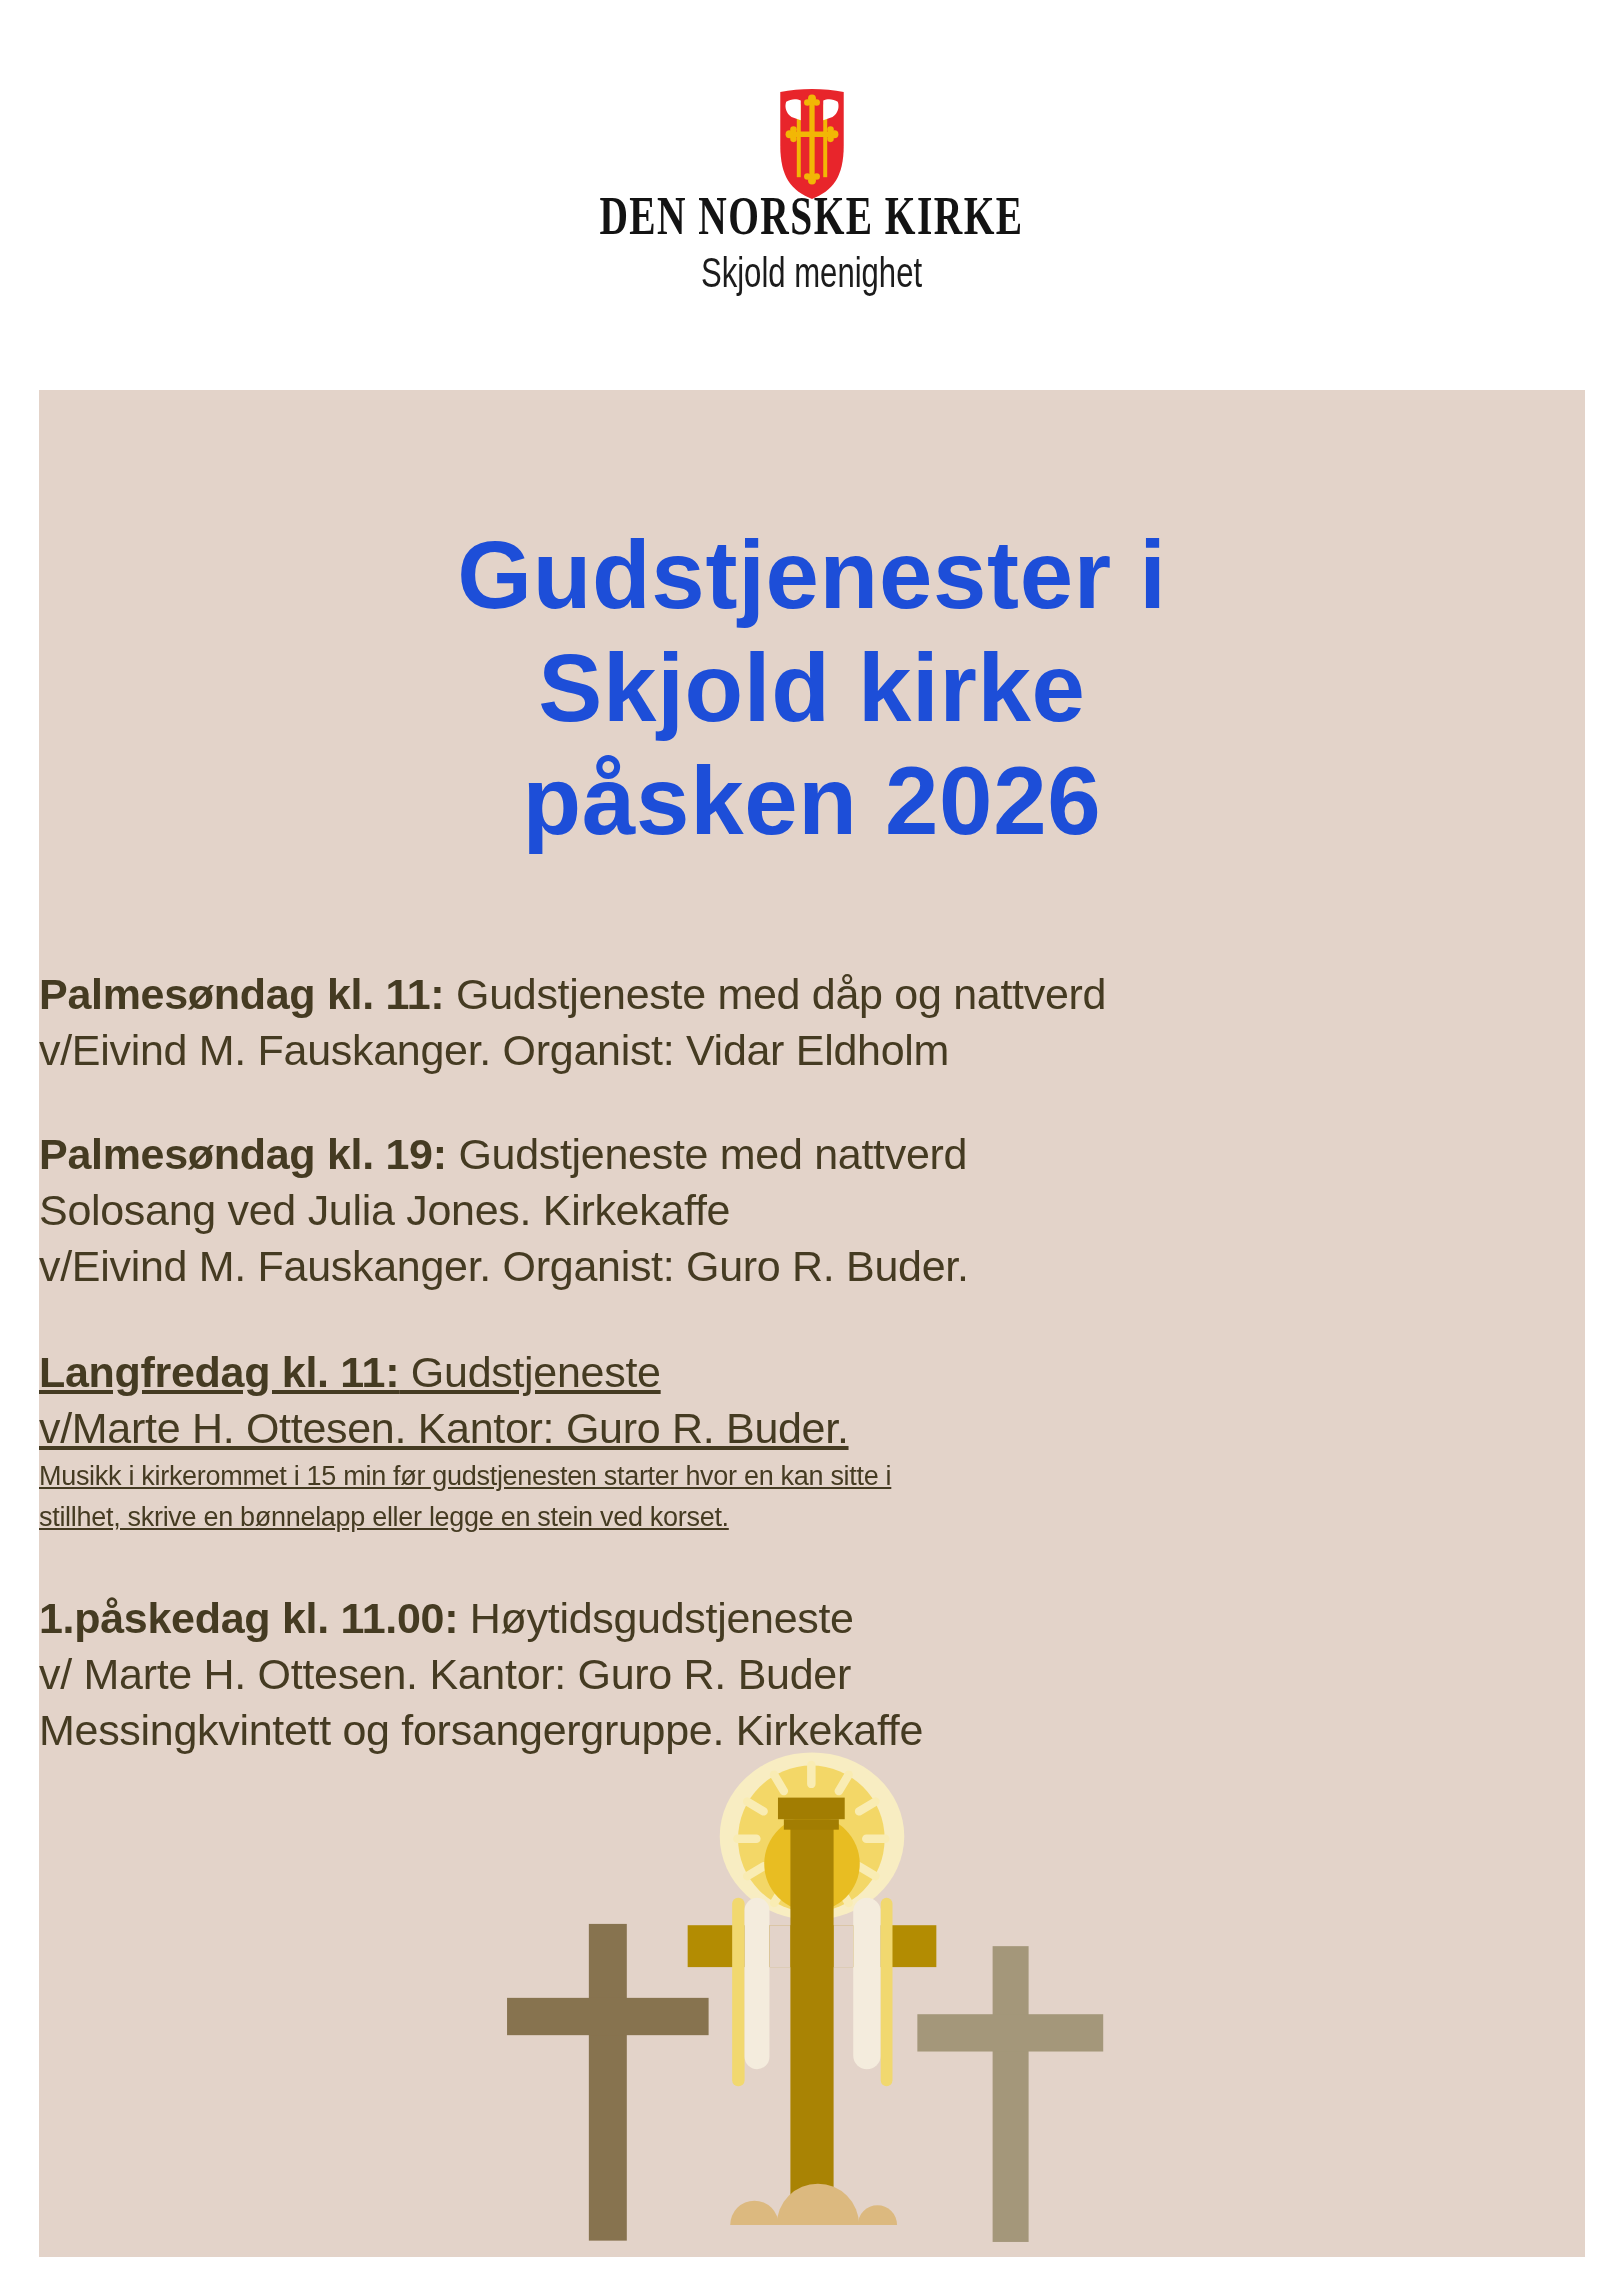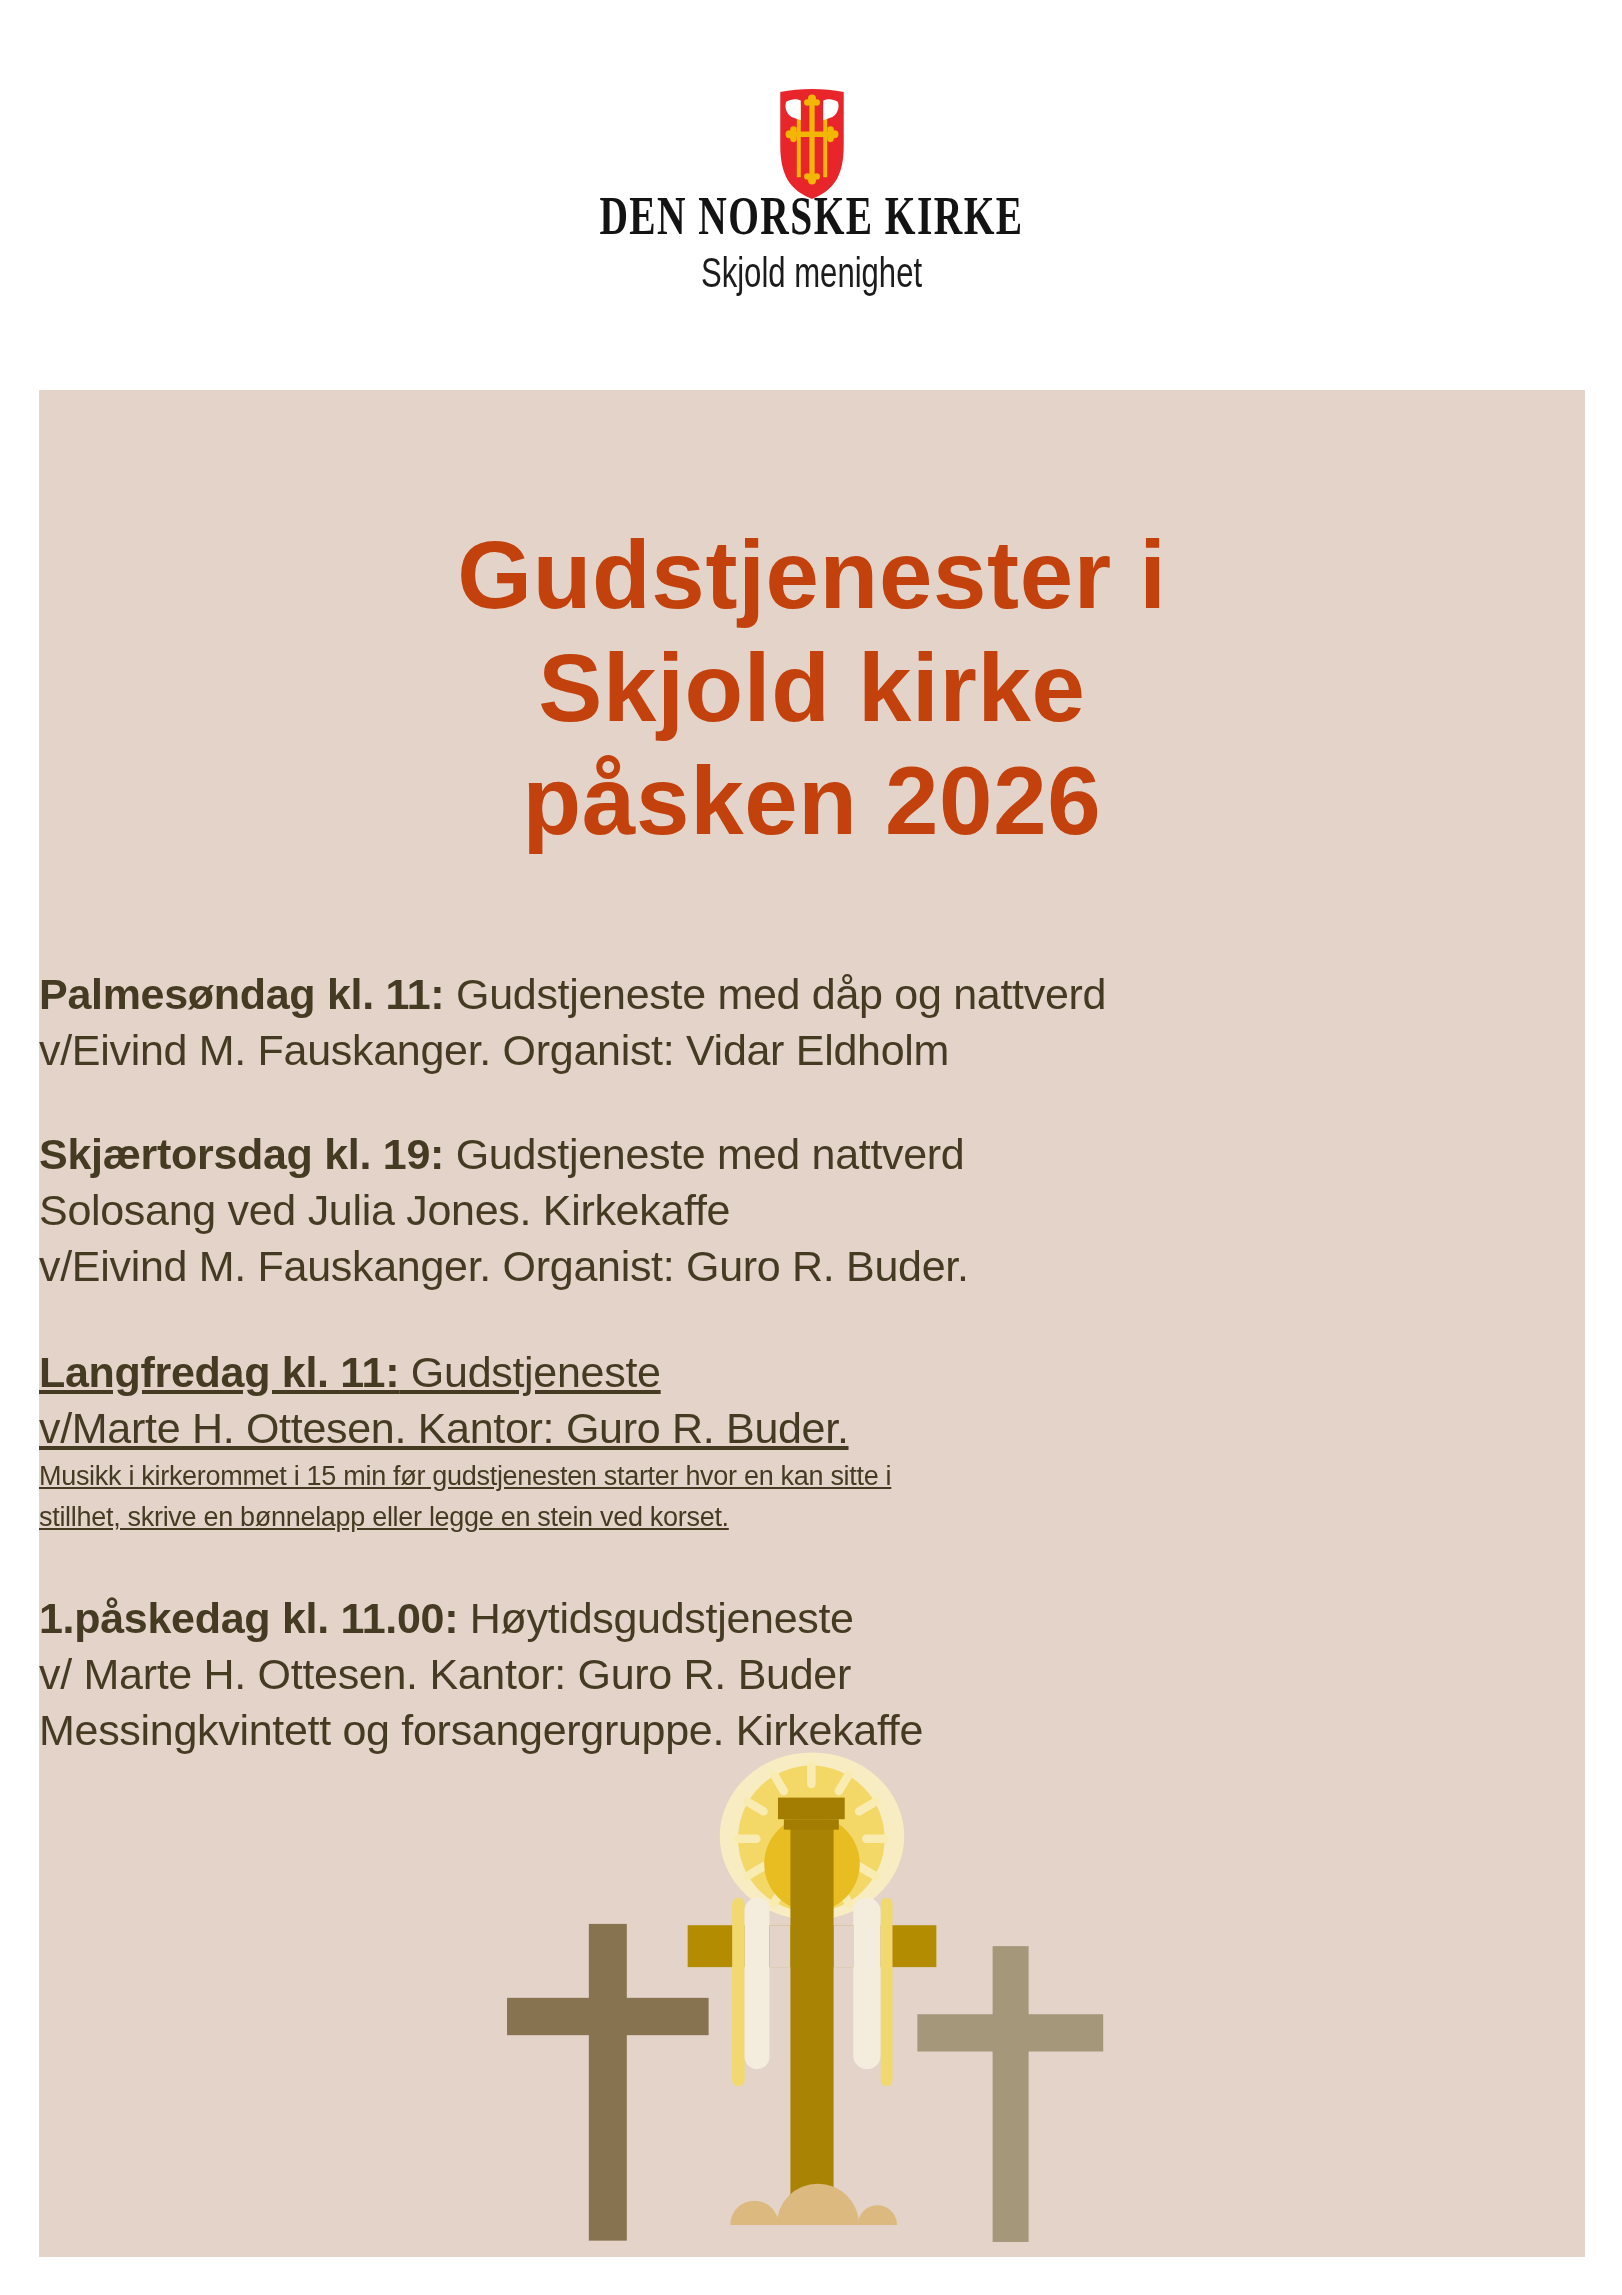--- a/index.html
+++ b/index.html
@@ -5,21 +5,21 @@
   html,body{margin:0;padding:0;width:1623px;height:2295px;background:#ffffff;overflow:hidden;}
   body{position:relative;font-family:"Liberation Sans",sans-serif;}
   .emblem{position:absolute;top:86px;left:50%;transform:translateX(-50%);}
   .org-name{position:absolute;top:185px;left:0;width:1623px;text-align:center;
     font-family:"Liberation Serif",serif;font-size:54px;font-weight:700;letter-spacing:2px;
     color:#131313;transform:scaleX(0.73);}
   .parish{position:absolute;top:249px;left:0;width:1623px;text-align:center;
     font-size:42px;color:#1c1c1c;transform:scaleX(0.74);}
   .panel{position:absolute;left:39px;top:390px;width:1546px;height:1867px;background:#e3d3c9;}
   .illustration{position:absolute;left:0;top:0;width:1546px;height:1867px;}
-  .title{position:absolute;top:128px;left:0;right:0;text-align:center;color:#c2410c;
+  .title{position:absolute;top:128px;left:0;right:0;text-align:center;color:#1d4ed8;
     font-weight:700;font-size:96px;line-height:113px;letter-spacing:0.7px;}
   .svc{position:absolute;left:0;right:0;color:#453b22;
     font-size:43px;line-height:56px;letter-spacing:-0.3px;}
   .svc .b{font-weight:700;}
   .svc-1{top:576px;} .svc-2{top:736px;} .svc-3{top:954px;text-decoration:underline;} .svc-4{top:1200px;}
   .note{font-size:27px;line-height:41px;}
 </style>
 </head>
 <body>
 
@@ -111,21 +111,21 @@
     <div>Skjold kirke</div>
     <div>påsken 2026</div>
   </div>
 
   <div class="svc svc-1">
     <div><span class="b">Palmesøndag kl. 11:</span><span> Gudstjeneste med dåp og nattverd</span></div>
     <div><span>v/Eivind M. Fauskanger. Organist: Vidar Eldholm</span></div>
   </div>
 
   <div class="svc svc-2">
-    <div><span class="b">Skjærtorsdag kl. 19:</span><span> Gudstjeneste med nattverd</span></div>
+    <div><span class="b">Palmesøndag kl. 19:</span><span> Gudstjeneste med nattverd</span></div>
     <div><span>Solosang ved Julia Jones. Kirkekaffe</span></div>
     <div><span>v/Eivind M. Fauskanger. Organist: Guro R. Buder.</span></div>
   </div>
 
   <div class="svc svc-3">
     <div><span class="b">Langfredag kl. 11:</span><span> Gudstjeneste</span></div>
     <div><span>v/Marte H. Ottesen. Kantor: Guro R. Buder.</span></div>
     <div class="note">
       <div>Musikk i kirkerommet i 15 min før gudstjenesten starter hvor en kan sitte i</div>
       <div>stillhet, skrive en bønnelapp eller legge en stein ved korset.</div>

